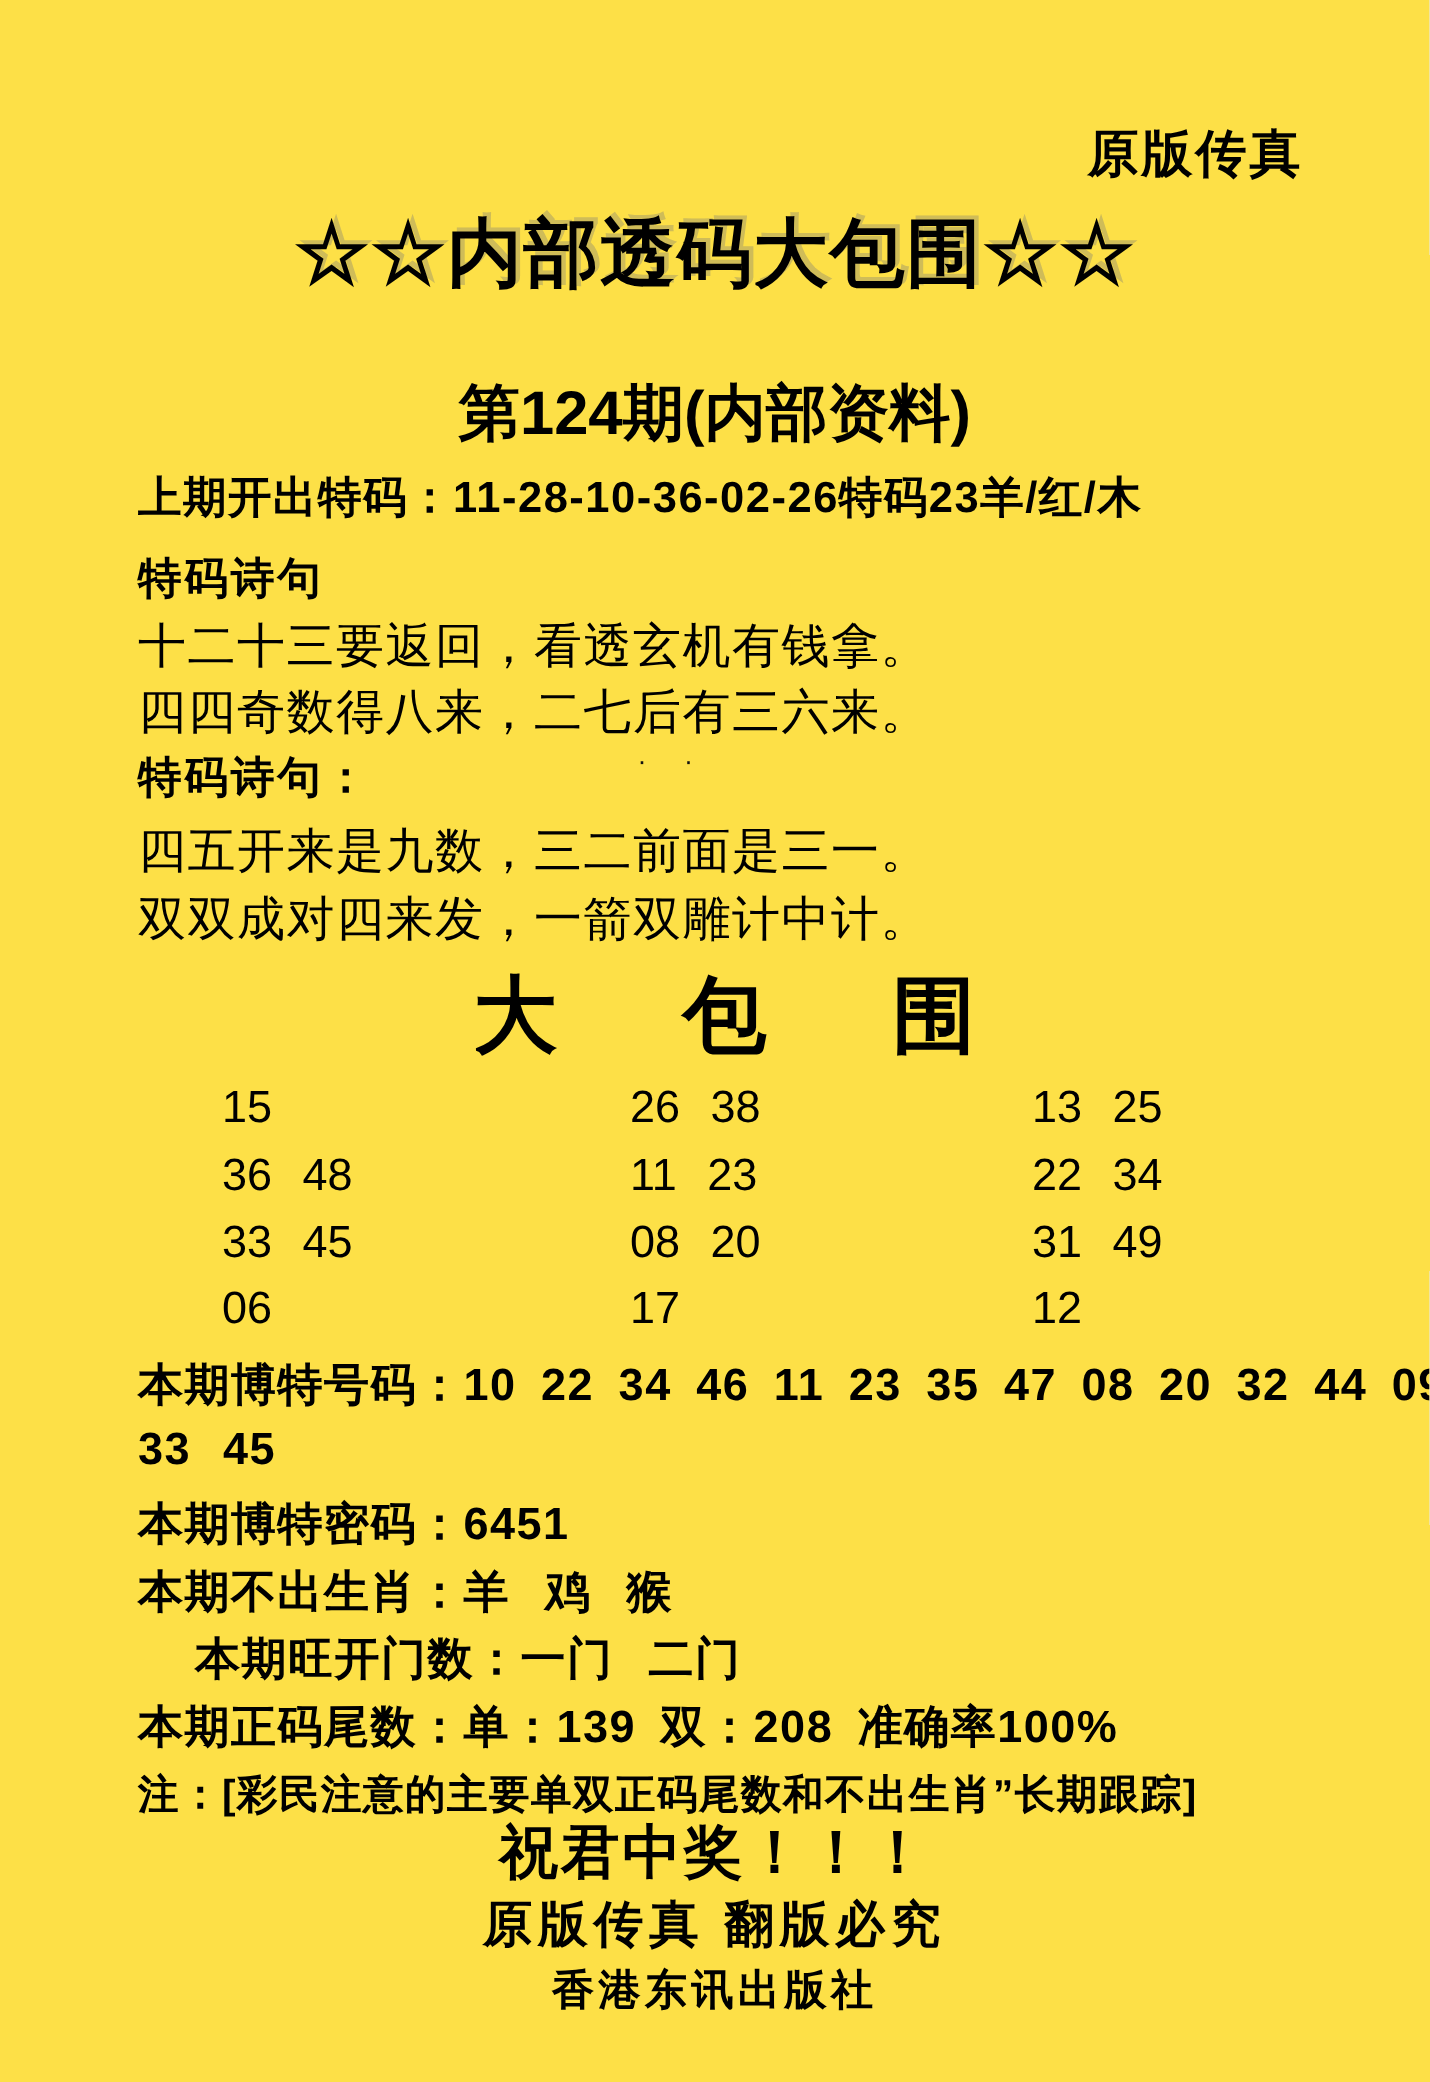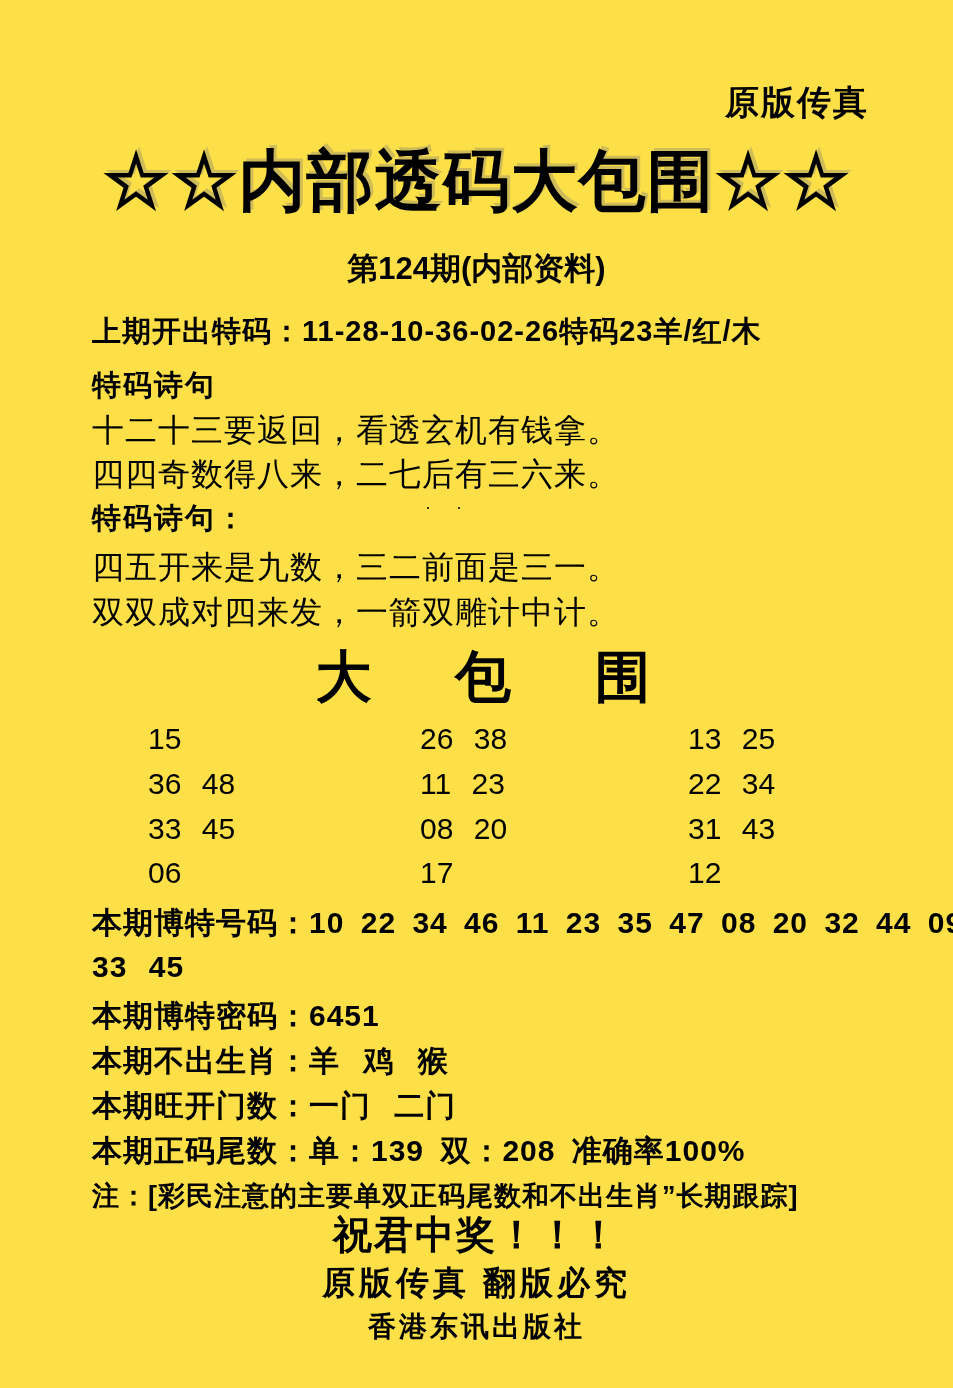--- a/index.html
+++ b/index.html
@@ -22,33 +22,33 @@
     font-weight: bold;
     letter-spacing: 2px;
   }
   .main-title {
     position: absolute;
     top: 136px;
     left: 0;
     width: 100%;
     text-align: center;
     font-family: "Liberation Serif", serif;
-    font-size: 67px;
+    font-size: 50px;
     font-weight: bold;
     letter-spacing: 1px;
     white-space: nowrap;
     text-shadow: 3px -3px 0 rgba(120,120,120,0.35);
   }
   .issue-line {
     position: absolute;
     top: 248px;
     left: 0;
     width: 100%;
     text-align: center;
-    font-size: 31px;
+    font-size: 41px;
     font-weight: bold;
   }
   .bodyline {
     position: absolute;
     left: 92px;
     white-space: nowrap;
   }
   .last-draw   { top: 312px; font-size: 29px; font-weight: bold; letter-spacing: 1px; }
   .poem-head   { font-size: 29px; font-weight: bold; letter-spacing: 2px; }
   .poem-line   { font-size: 32px; letter-spacing: 1px; }
@@ -95,21 +95,21 @@
     word-spacing: 12px;
   }
   .c1 { left: 148px; }
   .c2 { left: 420px; }
   .c3 { left: 688px; }
   .info-line { font-size: 30px; font-weight: bold; letter-spacing: 1px; word-spacing: 7px; }
   .bote1   { top: 903px; }
   .bote2   { top: 950px; word-spacing: 12px; }
   .passwd  { top: 996px; }
   .zodiac  { top: 1041px; word-spacing: 14px; }
-  .doors   { top: 1086px; word-spacing: 14px; }
+  .doors   { top: 1086px; word-spacing: 14px; margin-left: 38px; }
   .tails   { top: 1131px; }
   .note-line {
     top: 1178px;
     font-size: 27px;
     font-weight: bold;
     letter-spacing: 1px;
   }
   .center-line {
     position: absolute;
     left: 0;
@@ -151,21 +151,21 @@
     <span class="grid-cell c3">13 25</span>
   </div>
   <div class="grid-row gr2">
     <span class="grid-cell c1">36 48</span>
     <span class="grid-cell c2">11 23</span>
     <span class="grid-cell c3">22 34</span>
   </div>
   <div class="grid-row gr3">
     <span class="grid-cell c1">33 45</span>
     <span class="grid-cell c2">08 20</span>
-    <span class="grid-cell c3">31 43</span>
+    <span class="grid-cell c3">31 49</span>
   </div>
   <div class="grid-row gr4">
     <span class="grid-cell c1">06</span>
     <span class="grid-cell c2">17</span>
     <span class="grid-cell c3">12</span>
   </div>
 
   <div class="bodyline info-line bote1">本期博特号码：10 22 34 46 11 23 35 47 08 20 32 44 09 21</div>
   <div class="bodyline info-line bote2">33 45</div>
   <div class="bodyline info-line passwd">本期博特密码：6451</div>

